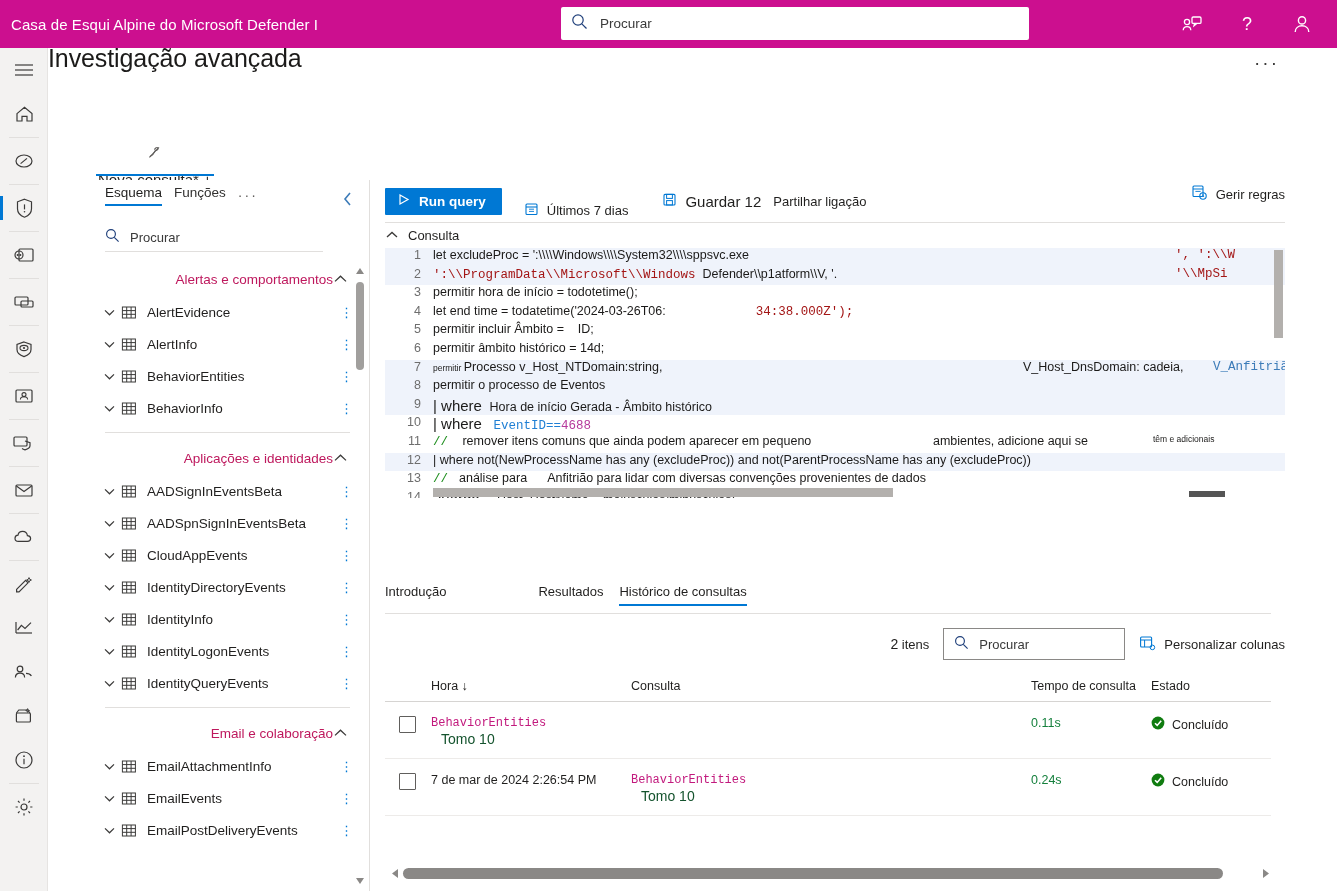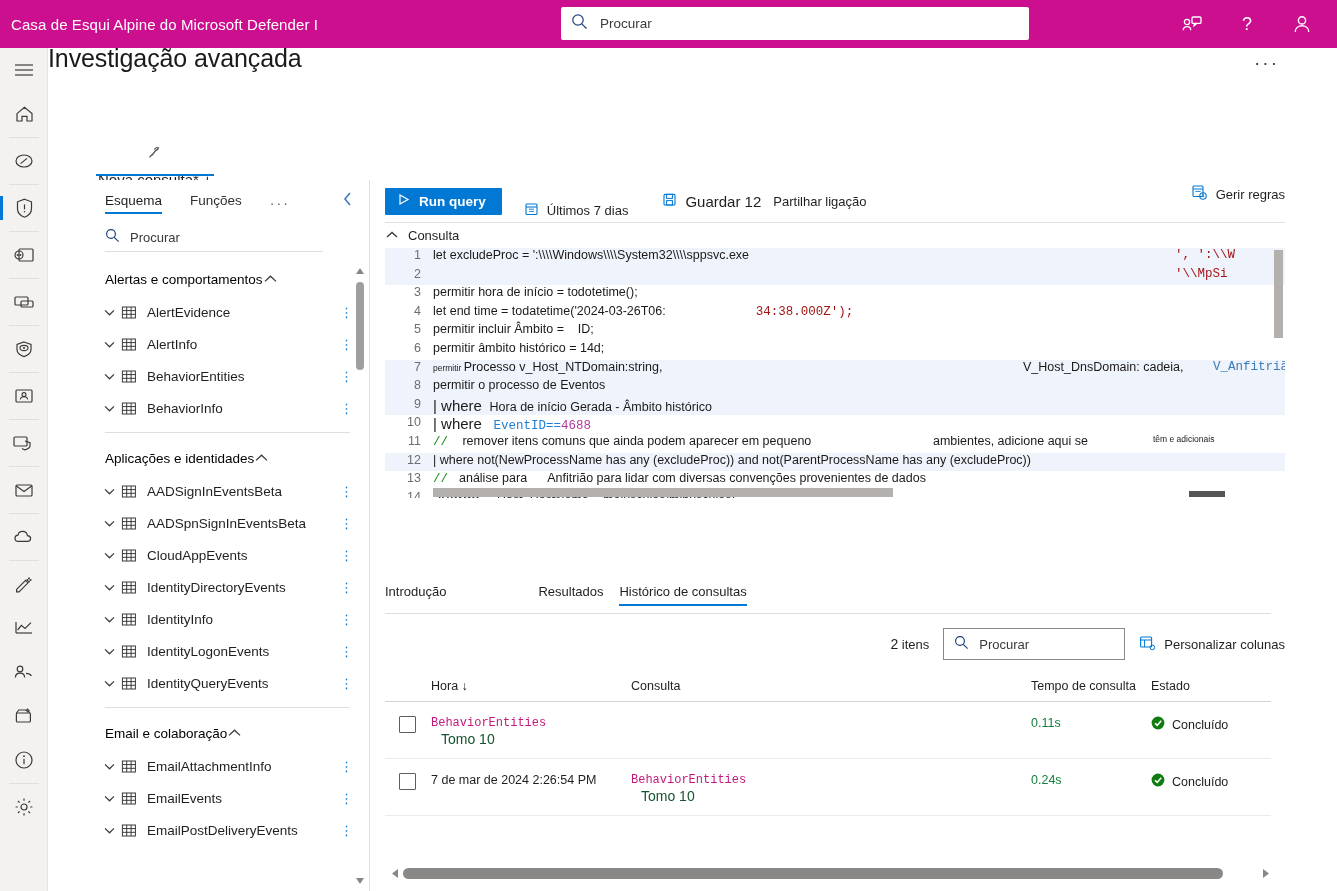--- a/index.html
+++ b/index.html
@@ -78,22 +78,22 @@
     content: ""; position: absolute; left: 0; right: 0; bottom: 0;
     height: 2px; background: #0078d4;
   }
 
   
   .schema {
     position: absolute; left: 85px; top: 180px; width: 285px; height: 711px;
     background: #ffffff; border-right: 1px solid #e1dfdd;
   }
   .schema-tabs {
-    position: absolute; left: 20px; top: 8px; right: 0; height: 30px;
-    display: flex; align-items: center; gap: 28px;
+    position: absolute; left: 20px; top: 0; right: 0; height: 30px;
+    display: flex; align-items: center; gap: 12px;
   }
   .schema-tab {
     font-size: 13.5px; color: #323130; cursor: pointer; position: relative;
     padding-bottom: 6px;
   }
   .schema-tab.sel { color: #201f1e; }
   .schema-tab.sel::after {
     content: ""; position: absolute; left: 0; right: 0; bottom: 0;
     height: 2px; background: #0078d4;
   }
@@ -106,23 +106,23 @@
     display: flex; align-items: center; gap: 10px;
     border-bottom: 1px solid #e1dfdd;
   }
   .schema-search .ph { font-size: 13px; color: #3a3a3a; }
 
   .tree {
     position: absolute; left: 0; top: 82px; width: 285px; height: 625px;
     overflow: hidden;
   }
   .tree-group-hdr {
-    display: flex; align-items: center; justify-content: flex-start;
+    display: flex; align-items: center; justify-content: flex-end;
     padding: 0 22px 0 20px; height: 34px;
-    font-size: 13.5px; color: #000000;
+    font-size: 13.5px; color: #be185d;
   }
   .tree-row {
     display: flex; align-items: center; height: 32px;
     padding: 0 18px 0 18px; cursor: pointer;
   }
   .tree-row .chev { width: 18px; flex: 0 0 18px; line-height: 0; }
   .tree-row .tbl { width: 26px; flex: 0 0 26px; line-height: 0; }
   .tree-row .nm { flex: 1 1 auto; font-size: 13.5px; color: #201f1e; }
   .tree-row .dots {
     flex: 0 0 auto; color: #0078d4; font-size: 13px; letter-spacing: 0;
@@ -798,20 +798,21 @@
 
   <div class="editor" id="editor">
 
   <div class="code-line hl" style="top: 0px;">
         <span class="gutter">1</span>
         <span class="code-txt"><span>let excludeProc = ':\\\\Windows\\\\System32\\\\sppsvc.exe</span></span>
         <span class="code-txt str" style="left: 790px;">', ':\\W</span>
       </div>
       <div class="code-line hl" style="top: 0px;">
         <span class="gutter">2</span>
+        <span class="code-txt"><span class="str">':\\ProgramData\\Microsoft\\Windows</span><span>  Defender\\p1atform\\V, '.</span></span>
         <span class="code-txt str" style="left: 790px;">'\\MpSi</span>
       </div>
       <div class="code-line" style="top: 0px;">
         <span class="gutter">3</span>
         <span class="code-txt"><span>permitir hora de início = todotetime();</span></span>
       </div>
       <div class="code-line" style="top: 0px;">
         <span class="gutter">4</span>
         <span class="code-txt"><span>let end time = todatetime('2024-03-26T06:</span><span class="str">            34:38.000Z');</span></span>
       </div>

